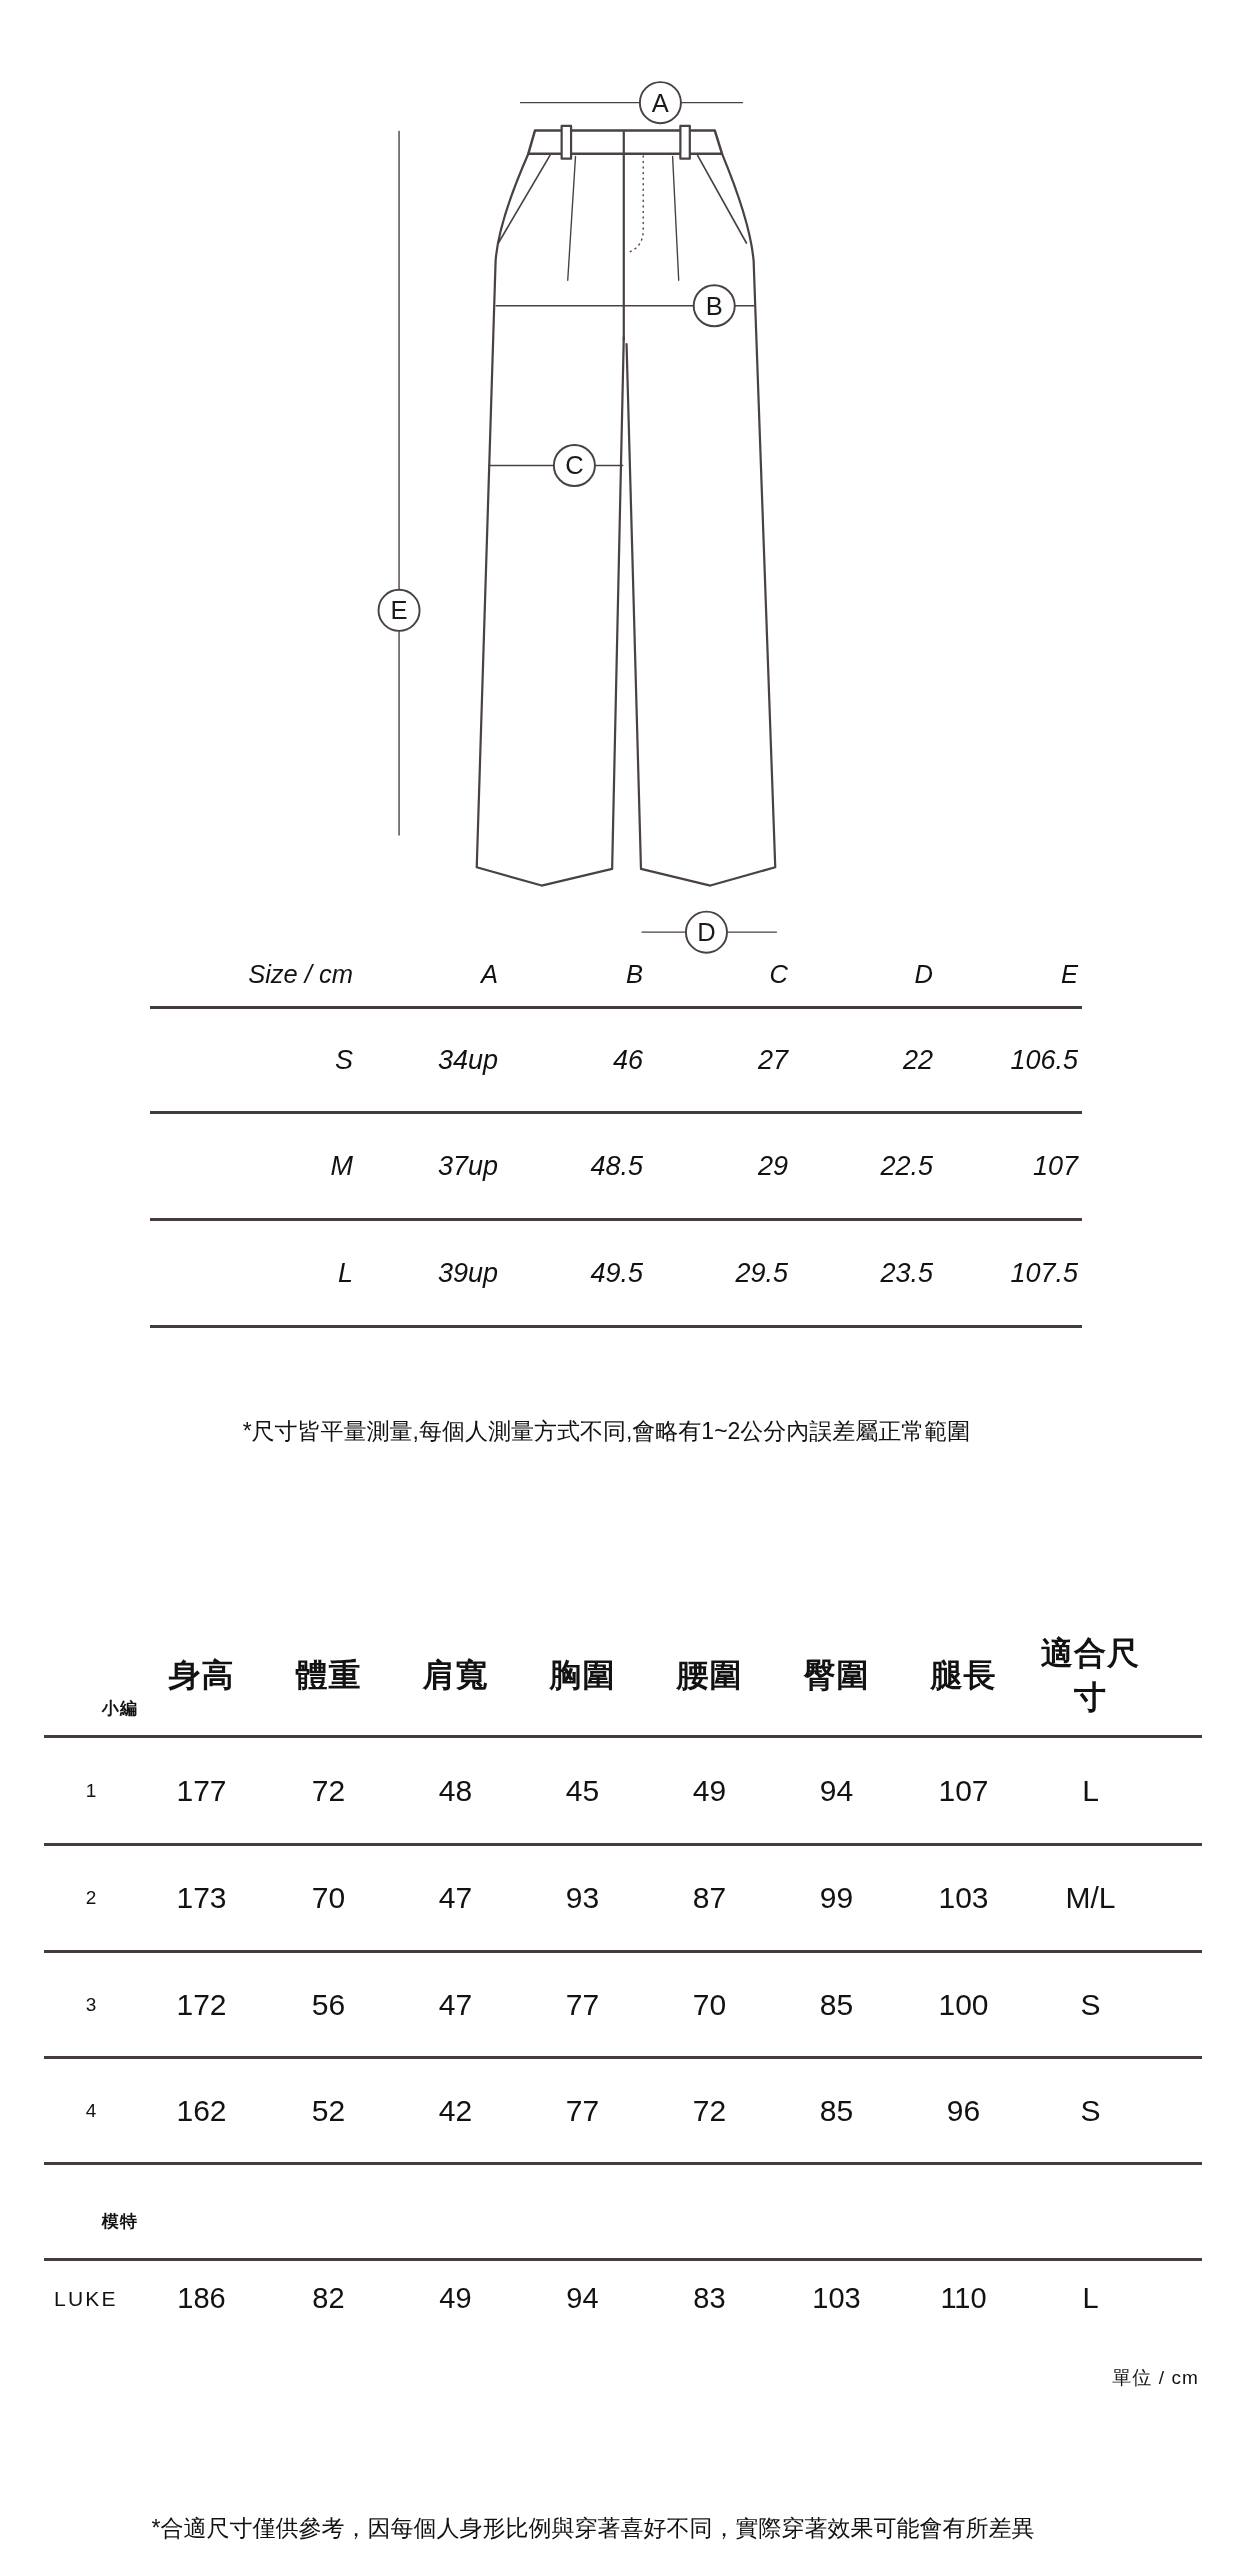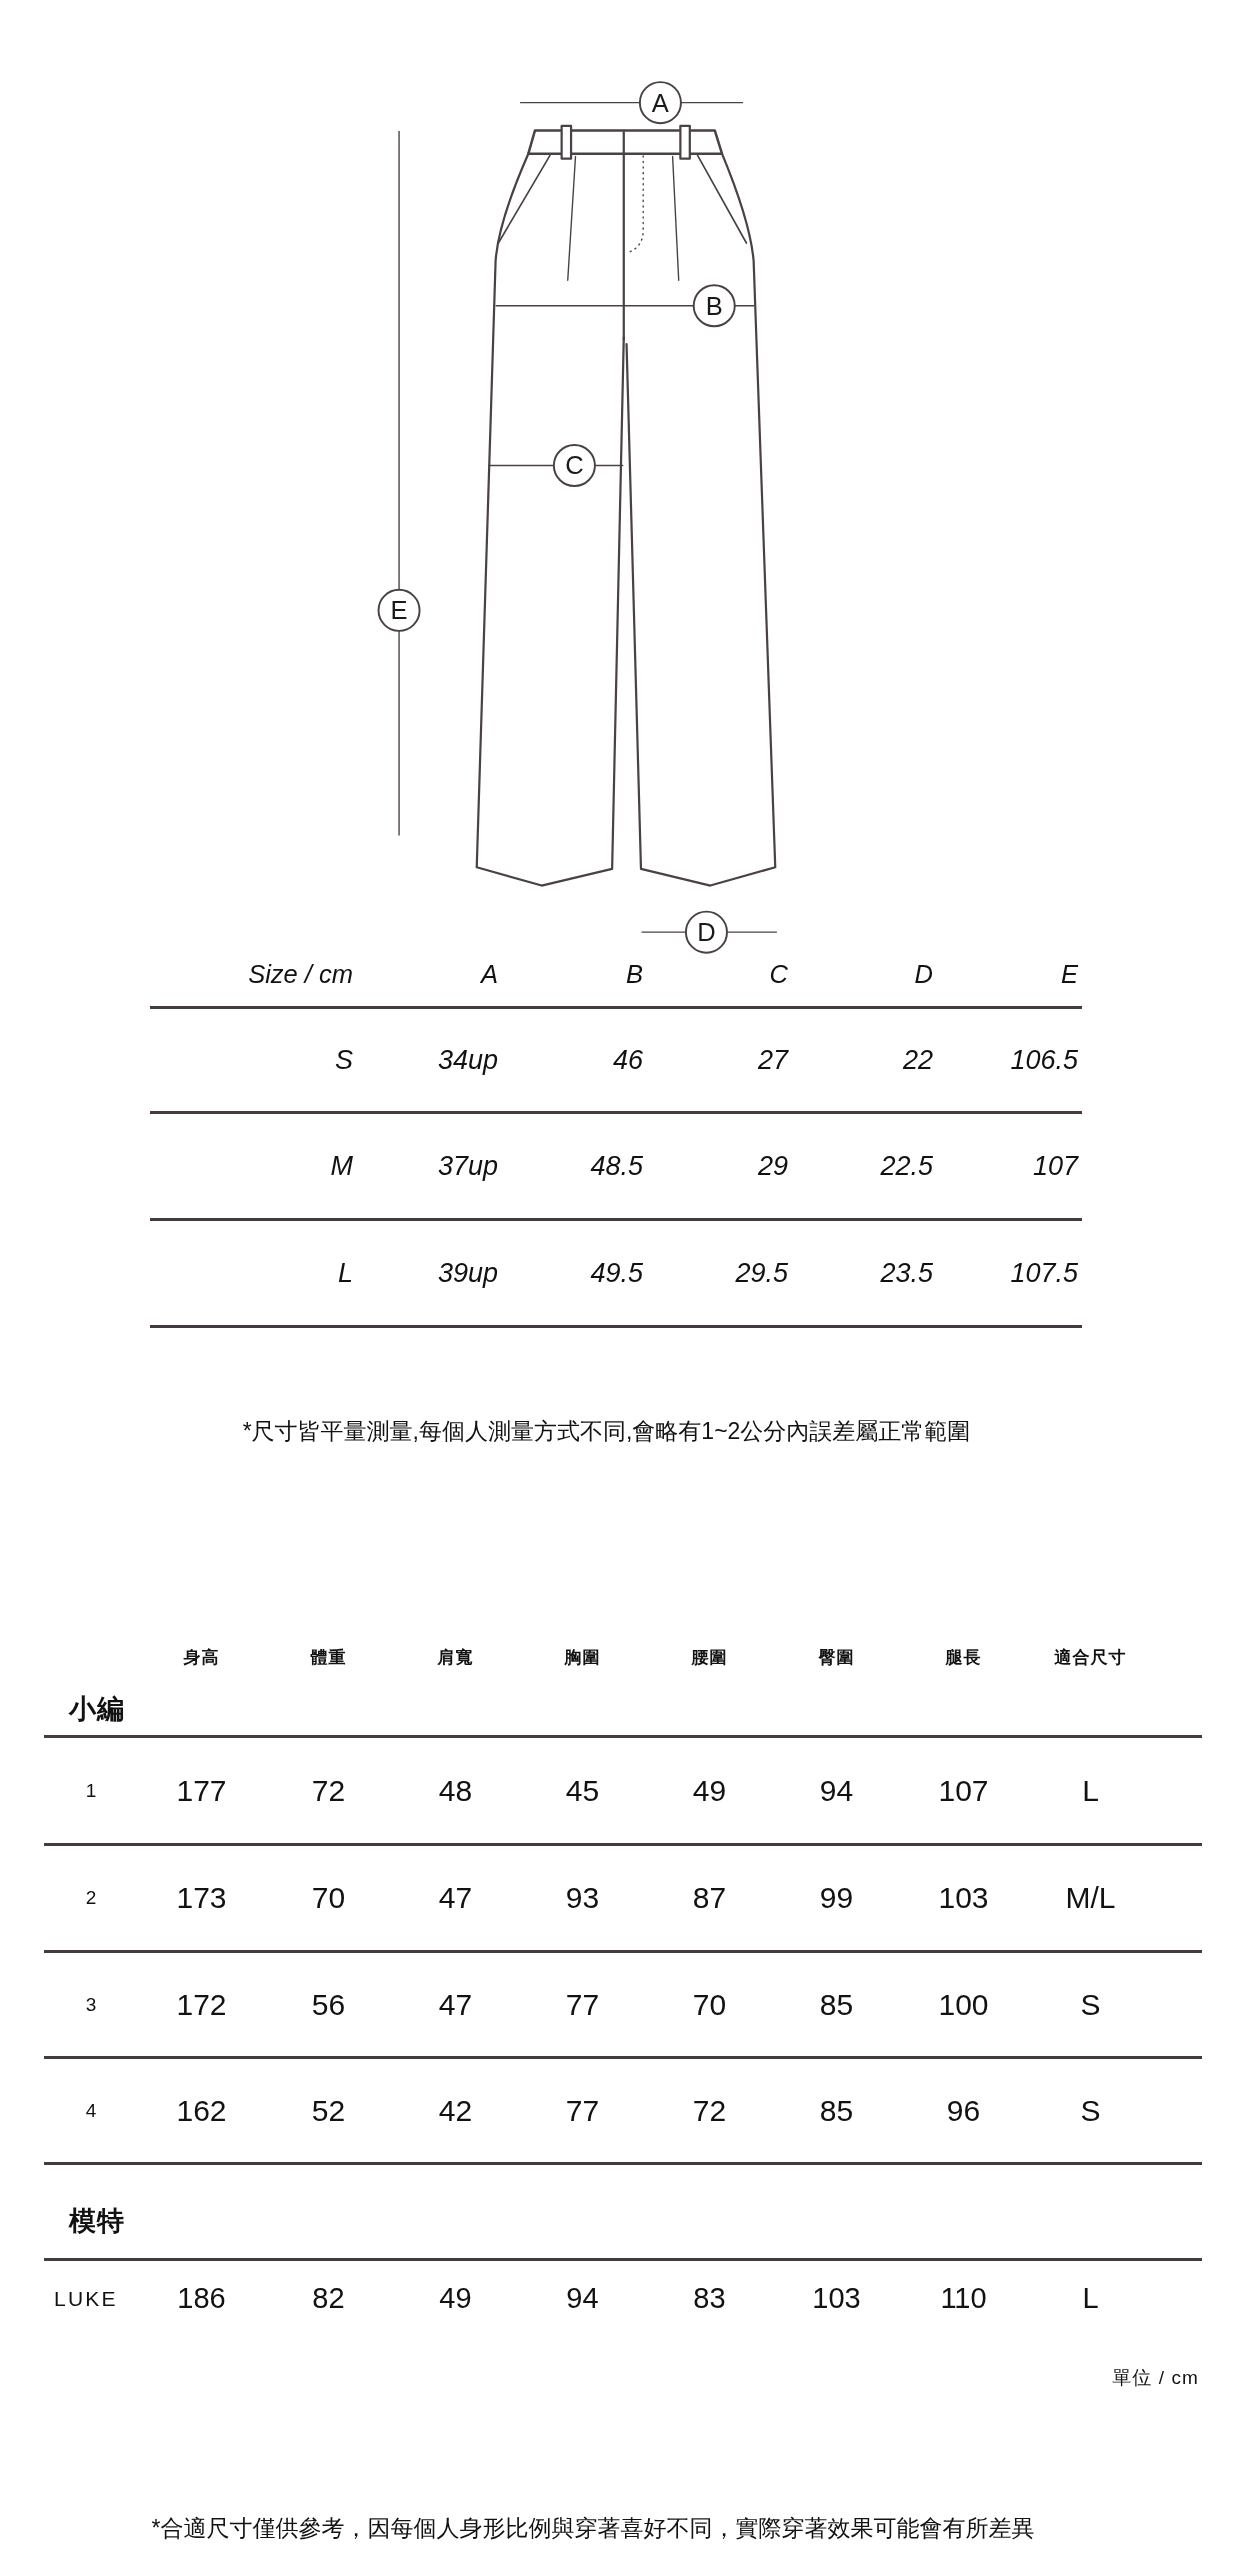--- a/index.html
+++ b/index.html
@@ -25,25 +25,25 @@
   .note{left:0;top:1416px;width:1213px;text-align:center;font-size:23px;}
   .footnote{left:0;top:2513px;width:1186px;text-align:center;font-size:23px;}
   .unit{right:48px;top:2365px;font-size:19px;letter-spacing:1.1px;text-align:center;}
   
   .t2{left:44px;top:1632px;width:1158px;}
   .t2 .row{
     display:grid;grid-template-columns:94px repeat(8,127px) 1fr;
     align-items:center;text-align:center;
   }
   .t2 .rule{border-bottom:3.3px solid #453a41;}
-  .t2 .head{height:50px;font-size:17px;font-weight:bold;letter-spacing:1.1px;}
+  .t2 .head{height:50px;font-size:32px;font-weight:bold;letter-spacing:1.1px;}
   .t2 .sec{height:53px;}
   .t2 .sec2{height:74px;margin-top:19px;}
   .t2 .sec .label,.t2 .sec2 .label{
-    text-align:center;padding-left:12.2px;font-size:27px;font-weight:bold;letter-spacing:1.1px;
+    text-align:right;padding-left:12.2px;font-size:17px;font-weight:bold;letter-spacing:1.1px;
   }
   .t2 .data{height:105px;font-size:30px;}
   .t2 .d2{height:104px;}
   .t2 .d3{height:103px;}
   .t2 .d4{height:103px;}
   .t2 .d5{height:75px;font-size:29px;}
   .t2 .idx{font-size:19px;}
   .t2 .luke{text-align:left;padding-left:10px;font-size:21px;letter-spacing:2.2px;}
 </style>
 </head>

